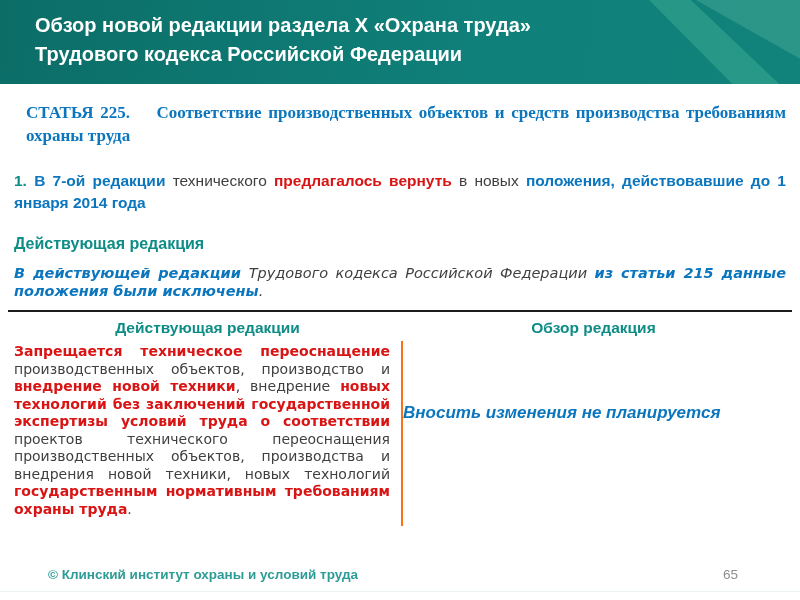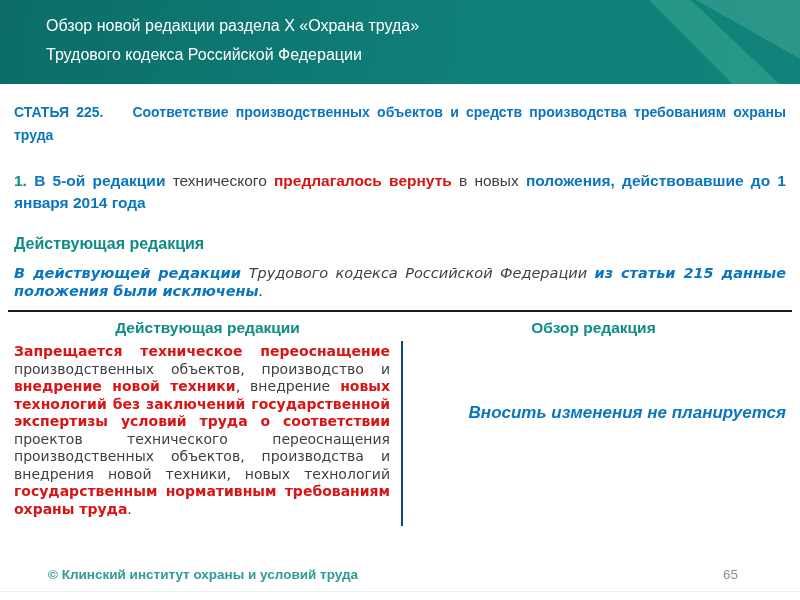--- a/index.html
+++ b/index.html
@@ -18,30 +18,30 @@
     position:absolute; top:0; right:0; width:260px; height:84px;
     background:#3bab94; opacity:.55;
     clip-path:polygon(42% 0, 58% 0, 92% 100%, 74% 100%);
   }
   .deco-corner {
     position:absolute; top:0; right:0; width:200px; height:84px;
     background:#6cc3ac; opacity:.30;
     clip-path:polygon(48% 0, 100% 0, 100% 70%);
   }
   .slide-title {
-    position:absolute; top:11px; left:46px; width:700px;
-    color:#ffffff; font-size:16px; line-height:29px; font-weight:400;
+    position:absolute; top:11px; left:35px; width:700px;
+    color:#ffffff; font-size:20px; line-height:29px; font-weight:700;
   }
 
   
   .content { position:absolute; top:84px; left:0; width:800px; padding:0 14px; box-sizing:border-box; }
 
   .article-heading {
-    margin:17px 0 0 0; color:#0b76be; font-weight:bold;
-    font-size:14px; line-height:23px; text-align:justify;
+    margin:17px 0 0 12px; color:#0b76be; font-weight:bold;
+    font-size:17px; line-height:23px; text-align:justify;font-family:Liberation Serif, serif;
   }
   .intro {
     margin:23px 0 0 0; font-size:15.5px; line-height:21.5px; text-align:justify;
   }
   .current-heading {
     margin:21px 0 0 0; color:#0e8c86;
     font-weight:bold; font-size:16px; line-height:19px;
   }
   .current-para {
     margin:11px 0 0 0; font-style:italic; font-size:14.5px; line-height:18px;
@@ -57,22 +57,22 @@
   .col-h.left  { width:387px; }
   .col-h.right { flex:1; }
 
   .cols-body { display:flex; margin-top:2px; height:185px; }
   .cell-left {
     width:387px; box-sizing:border-box; padding:2px 11px 0 0;
     font-family:"DejaVu Sans", sans-serif;
     font-size:14px; line-height:17.5px; text-align:justify;
   }
   .cell-right {
-    flex:1; border-left:2px solid #0c4a6e;
-    display:flex; align-items:center; justify-content:flex-end;
+    flex:1; border-left:2px solid #f97316;
+    display:flex; align-items:center; justify-content:flex-start;
     padding-bottom:42px; box-sizing:border-box;
   }
   .no-change {
     color:#0b76be; font-weight:bold; font-style:italic;
     font-size:17px; text-align:center;
   }
 
   
   .t-blue   { color:#0b76be; font-weight:bold; }
   .t-teal   { color:#0e8c86; font-weight:bold; }
@@ -104,21 +104,21 @@
     <div class="slide-title">
       <div>Обзор новой редакции раздела X «Охрана труда»</div>
       <div>Трудового кодекса Российской Федерации</div>
     </div>
   </div>
 
   <div class="content">
 
     <p class="article-heading">СТАТЬЯ 225.&nbsp;&nbsp;&nbsp; Соответствие производственных объектов и средств производства требованиям охраны труда</p>
 
-    <p class="intro"><span class="t-teal">1. </span><span class="t-blue">В 5-ой редакции </span><span class="t-dark">технического </span><span class="t-red">предлагалось вернуть </span><span class="t-dark">в новых </span><span class="t-blue">положения, действовавшие до 1 января 2014 года</span></p>
+    <p class="intro"><span class="t-teal">1. </span><span class="t-blue">В 7-ой редакции </span><span class="t-dark">технического </span><span class="t-red">предлагалось вернуть </span><span class="t-dark">в новых </span><span class="t-blue">положения, действовавшие до 1 января 2014 года</span></p>
 
     <p class="current-heading">Действующая редакция</p>
 
     <p class="current-para"><span class="t-blue">В действующей редакции </span><span class="t-dark">Трудового кодекса Российской Федерации </span><span class="t-blue">из статьи 215 данные положения были исключены</span><span class="t-dark">.</span></p>
 
     <hr class="rule">
 
     <div class="cols-header">
       <div class="col-h left">Действующая редакции</div>
       <div class="col-h right">Обзор редакция</div>

